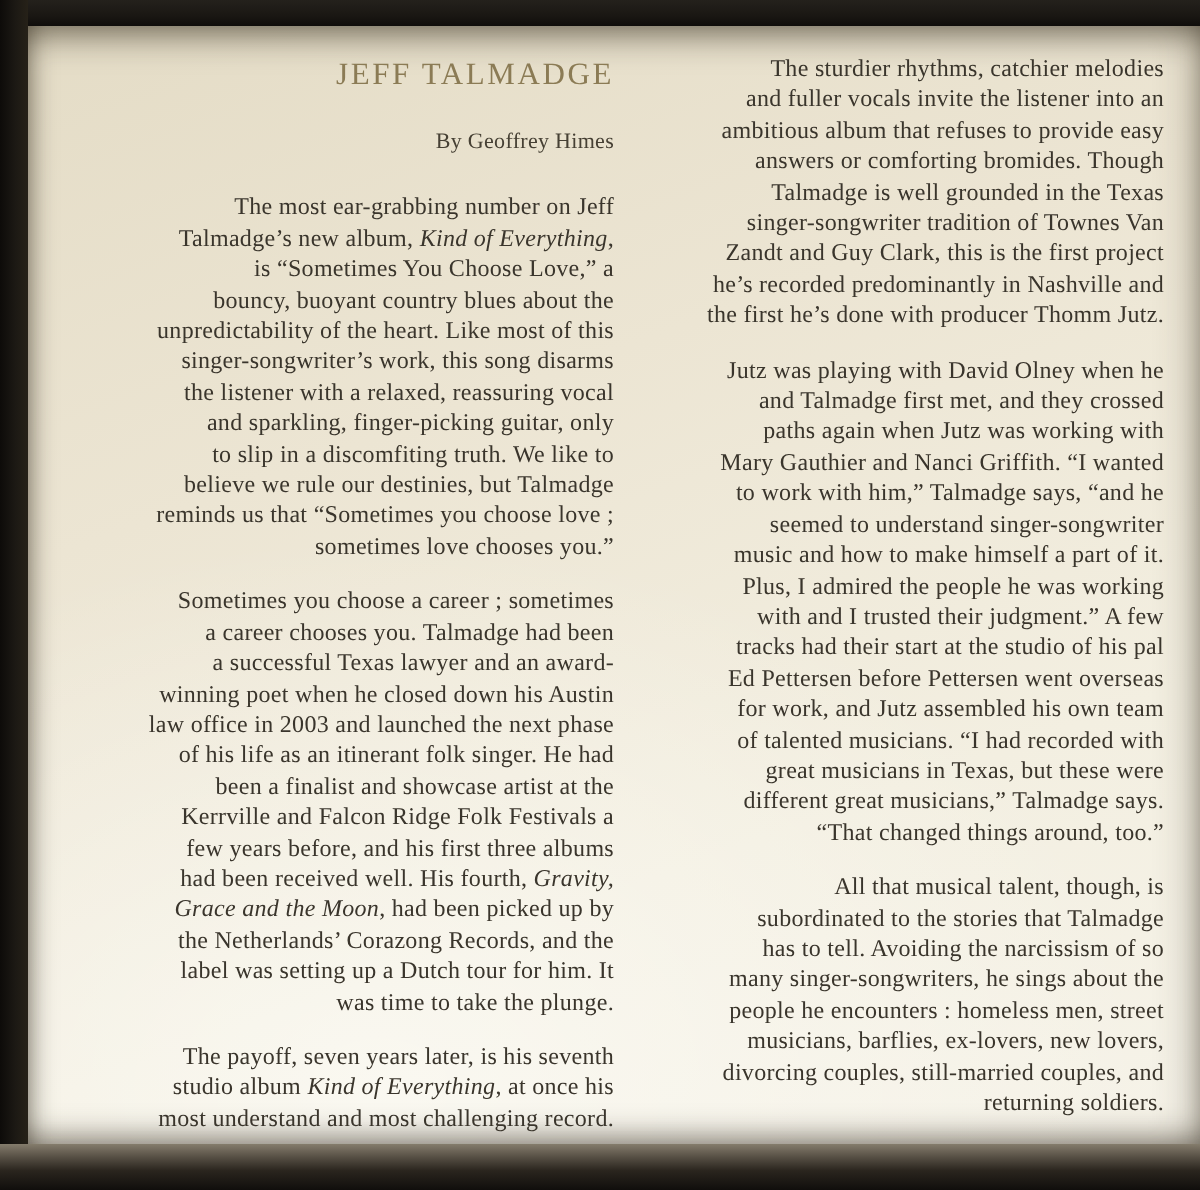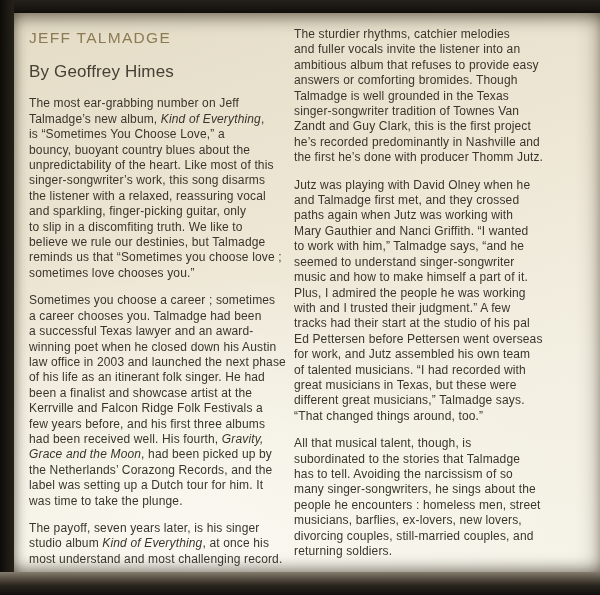--- a/index.html
+++ b/index.html
@@ -1,19 +1,20 @@
 <!DOCTYPE html>
 <html><head>
 <meta charset="utf-8">
 <style>
   html,body { margin:0; padding:0; background:#0e0c0a; }
   .stage {
     position:relative; width:600px; height:595px; overflow:hidden;
     background:#16130f;
-    font-family:Liberation Sans, sans-serif;
+    font-family:Liberation Serif, serif;
+    text-align:right;
   }
   
   .frame-top {
     position:absolute; left:0; top:0; width:600px; height:13px;
     background:linear-gradient(180deg,#24211c 0%,#1a1713 60%,#0f0d0b 100%);
   }
   .frame-left {
     position:absolute; left:0; top:0; width:14px; height:595px;
     background:linear-gradient(90deg,#0d0b09 0%,#1c1914 55%,#262118 100%);
   }
@@ -34,21 +35,21 @@
       inset 0 -12px 14px -8px rgba(55,48,35,0.5);
   }
   .col { position:absolute; top:15px; color:#3a352c; font-size:12px;
          line-height:15.4px; letter-spacing:0.15px; }
   .col-left  { left:15px;  width:278px; }
   .col-right { left:280px; width:288px; }
   .page-title {
     margin:2px 0 17px 0; font-size:15.5px; font-weight:normal;
     letter-spacing:1.3px; color:#8b7b55; line-height:18px;
   }
-  .byline { margin:0 0 17px 0; font-size:17px; color:#464034; }
+  .byline { margin:0 0 17px 0; font-size:11px; color:#464034; }
   .para { margin:0 0 12px 0; white-space:pre-line; }
   .para:last-child { margin-bottom:0; }
   .col-right .para-gap { margin-top:5px; }
   .it { font-style:italic; }
 </style>
 </head>
 <body>
 
 <div class="stage">
   <div class="paper">
@@ -75,21 +76,21 @@
 law office in 2003 and launched the next phase
 of his life as an itinerant folk singer. He had
 been a finalist and showcase artist at the
 Kerrville and Falcon Ridge Folk Festivals a
 few years before, and his first three albums
 had been received well. His fourth, </span><span class="it">Gravity,
 Grace and the Moon</span><span>, had been picked up by
 the Netherlands’ Corazong Records, and the
 label was setting up a Dutch tour for him. It
 was time to take the plunge.</span></p>
-          <p class="para para-gap"><span>The payoff, seven years later, is his singer
+          <p class="para para-gap"><span>The payoff, seven years later, is his seventh
 studio album </span><span class="it">Kind of Everything</span><span>, at once his
 most understand and most challenging record.</span></p>
         </div>
     </div>
     <div class="col col-right">
       <div>
           <p class="para"><span>The sturdier rhythms, catchier melodies
 and fuller vocals invite the listener into an
 ambitious album that refuses to provide easy
 answers or comforting bromides. Though

